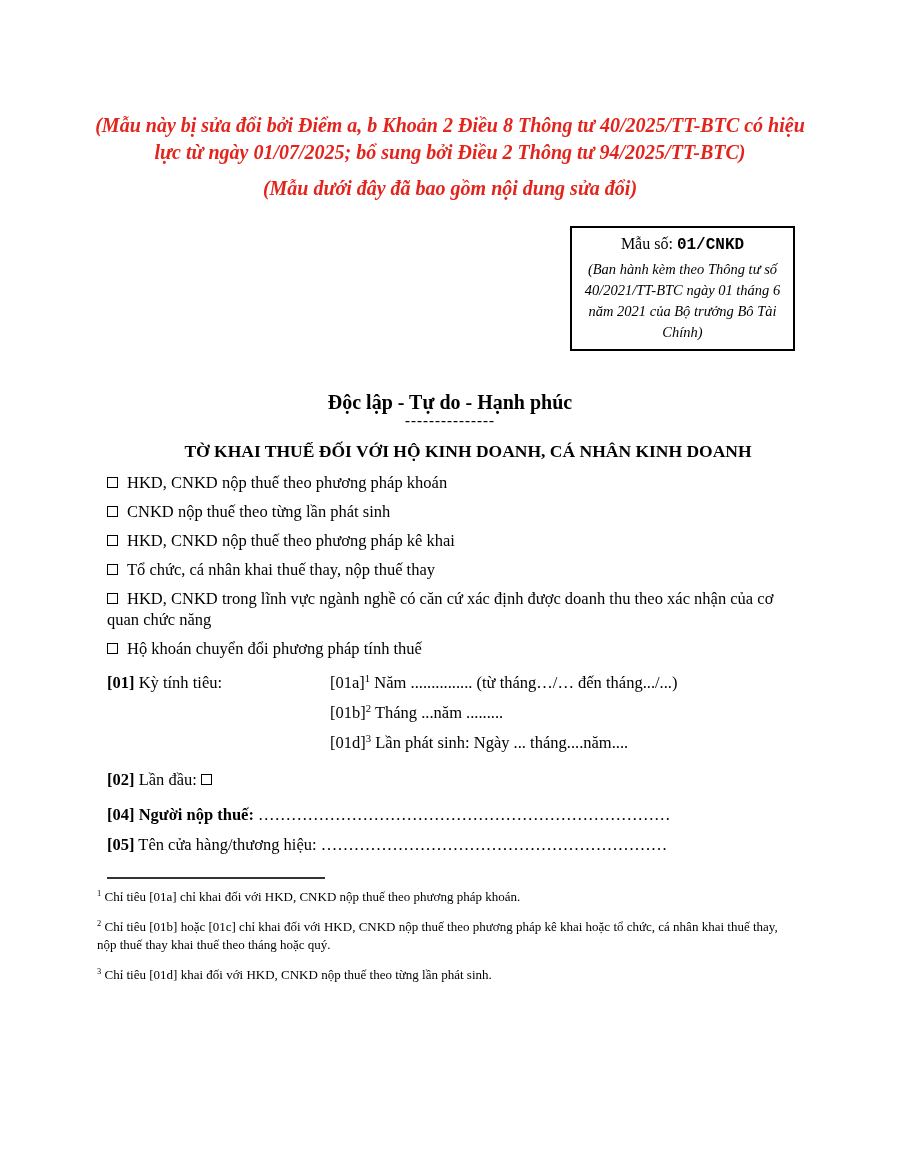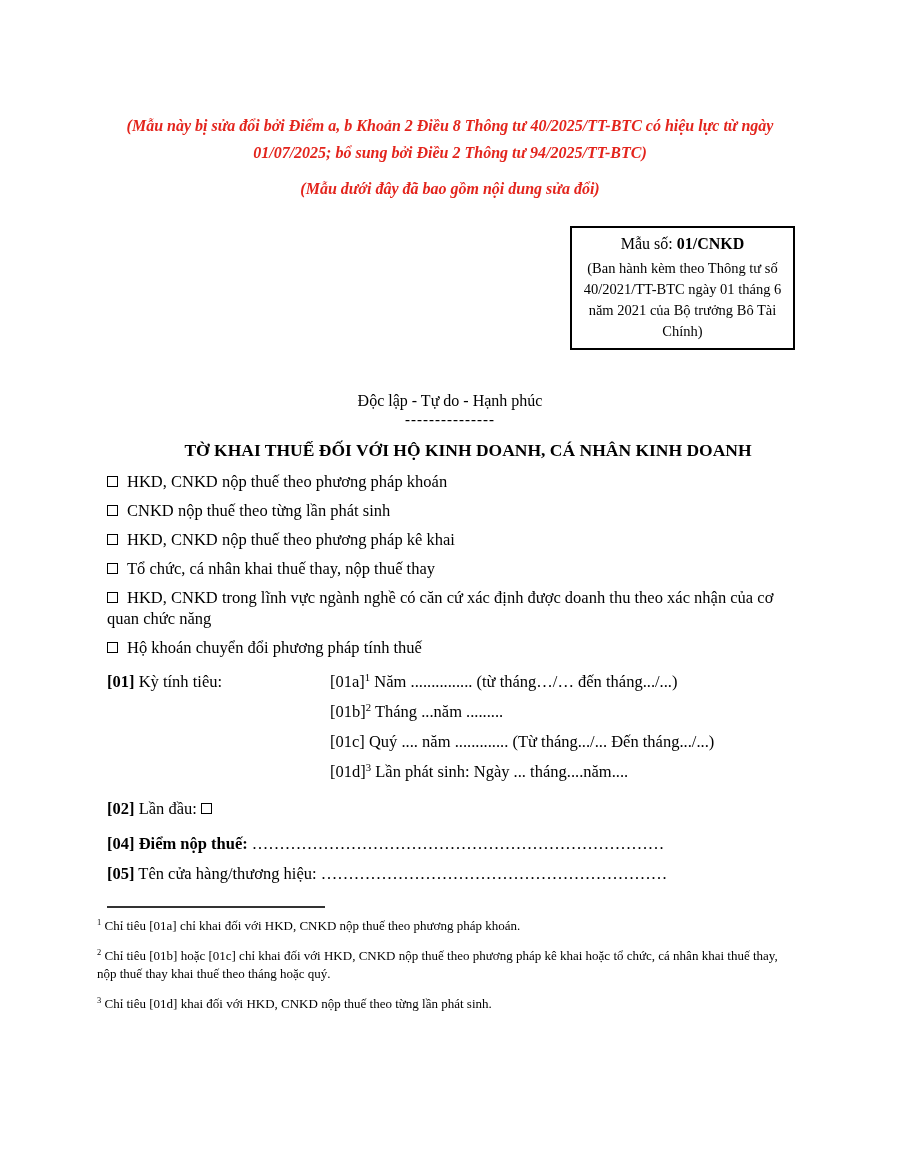--- a/index.html
+++ b/index.html
@@ -15,43 +15,44 @@
     overflow: hidden;
   }
   
   .notice {
     margin: 112px auto 0 auto;
     width: 710px;
     text-align: center;
     color: #e3241c;
     font-weight: bold;
     font-style: italic;
-    font-size: 16px;
+    font-size: 20px;
     line-height: 27px;
   }
   .notice-p2 { margin-top: 9px; }
   
   .form-box {
     width: 225px;
     margin: 24px 105px 0 auto;
     border: 2px solid #000000;
     text-align: center;
     padding: 4px 8px 6px 8px;
   }
   .form-box-line1 { font-size: 16px; line-height: 24px; }
-  .form-box-number { font-weight: bold; }
+  .form-box-number { font-weight: bold; font-family: Liberation Mono, monospace; }
   .form-box-issuance {
+    font-style: italic;
     font-size: 14.5px;
     line-height: 21px;
     margin-top: 2px;
   }
   
   .national-header { margin-top: 40px; text-align: center; }
   .nh-country  { font-weight: bold; font-size: 17px;   line-height: 24px; }
-  .nh-motto    { font-weight: normal; font-size: 16px; line-height: 22px; }
+  .nh-motto    { font-weight: bold; font-size: 20px; line-height: 22px; }
   .nh-divider  { font-weight: bold; font-size: 15px;   line-height: 15px; letter-spacing: 1px; }
   
   .form-title {
     margin-top: 11px;
     text-align: center;
     font-weight: bold;
     font-size: 17.5px;
     line-height: 24px;
     padding-left: 36px;
   }
@@ -118,31 +119,30 @@
       <div class="cb-item"><span class="cb-box"></span><span>Tổ chức, cá nhân khai thuế thay, nộp thuế thay</span></div>
       <div class="cb-item"><span class="cb-box"></span><span>HKD, CNKD trong lĩnh vực ngành nghề có căn cứ xác định được doanh thu theo xác nhận của cơ quan chức năng</span></div>
       <div class="cb-item"><span class="cb-box"></span><span>Hộ khoán chuyển đổi phương pháp tính thuế</span></div>
     </div>
 
     <div class="period">
       <div class="period-label"><span class="code-bold">[01]</span><span> Kỳ tính tiêu:</span></div>
       <div class="period-options">
         <div class="period-option"><span>[01a]</span><sup>1</sup><span> Năm ............... (từ tháng…/… đến tháng.../...)</span></div>
         <div class="period-option"><span>[01b]</span><sup>2</sup><span> Tháng ...năm .........</span></div>
-        <div class="period-option"><span>[01c]</span><sup></sup><span> Quý .... năm ............. (Từ tháng.../... Đến tháng.../...)</span></div>
         <div class="period-option"><span>[01d]</span><sup>3</sup><span> Lần phát sinh: Ngày ... tháng....năm....</span></div>
       </div>
     </div>
 
     <div class="row-0203">
       <div class="row-0203-left"><span class="code-bold">[02]</span><span> Lần đầu: </span><span class="cb-box"></span></div>
     </div>
 
     <div class="fields">
-      <div class="field-row"><span class="code-bold">[04]</span><span class="field-label-bold"> Điểm nộp thuế: </span><span>…………………………………………………………………</span></div>
+      <div class="field-row"><span class="code-bold">[04]</span><span class="field-label-bold"> Người nộp thuế: </span><span>…………………………………………………………………</span></div>
       <div class="field-row"><span class="code-bold">[05]</span><span> Tên cửa hàng/thương hiệu: </span><span>………………………………………………………</span></div>
     </div>
 
   </div>
 
   <div class="footnote-sep"></div>
   <div class="footnotes">
     <div class="footnote"><sup>1</sup><span> Chỉ tiêu [01a] chỉ khai đối với HKD, CNKD nộp thuế theo phương pháp khoán.</span></div>
     <div class="footnote"><sup>2</sup><span> Chỉ tiêu [01b] hoặc [01c] chỉ khai đối với HKD, CNKD nộp thuế theo phương pháp kê khai hoặc tổ chức, cá nhân khai thuế thay, nộp thuế thay khai thuế theo tháng hoặc quý.</span></div>
     <div class="footnote"><sup>3</sup><span> Chỉ tiêu [01d] khai đối với HKD, CNKD nộp thuế theo từng lần phát sinh.</span></div>

